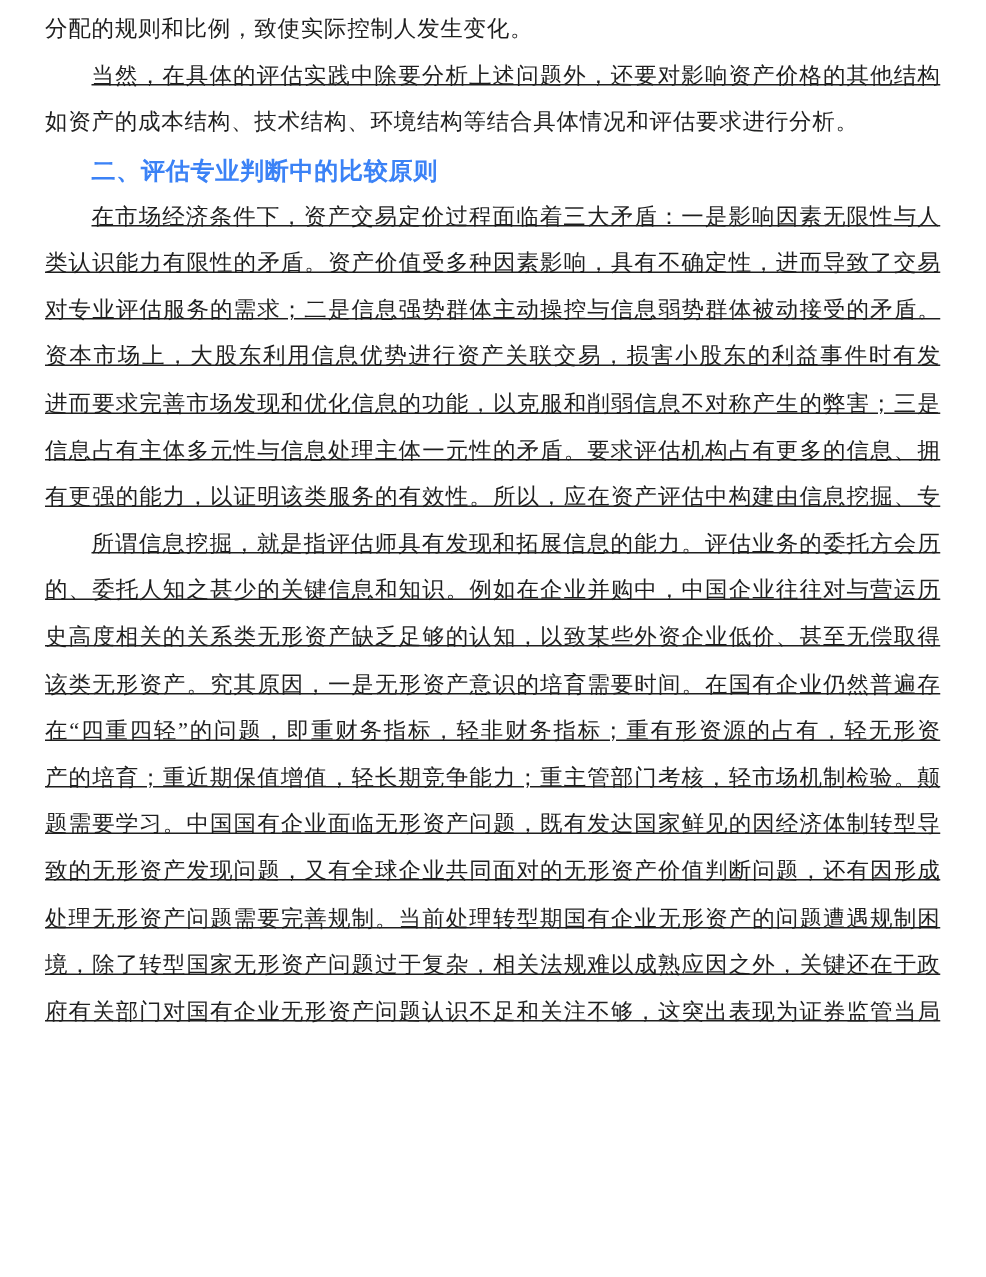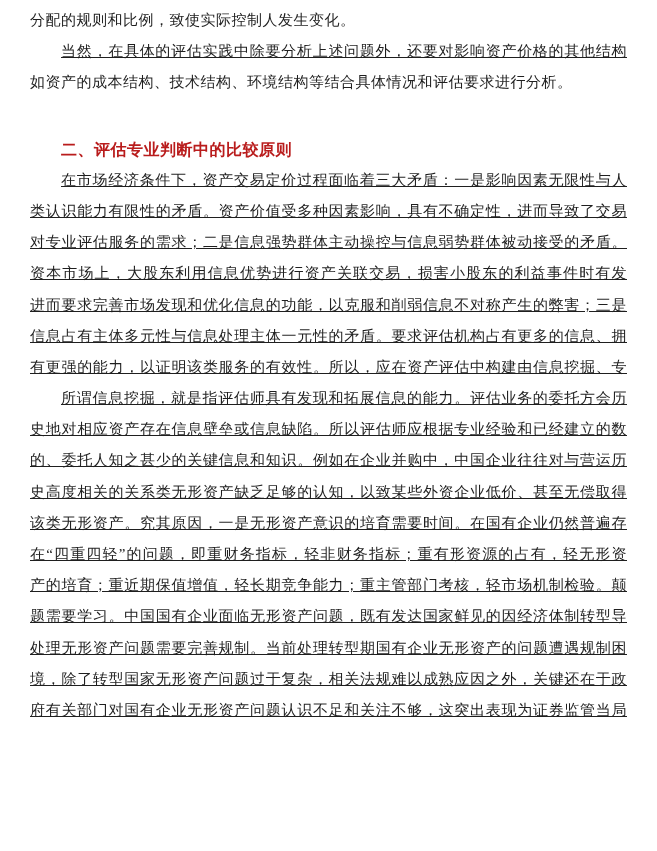--- a/index.html
+++ b/index.html
@@ -37,22 +37,21 @@
   .end {
     text-align: left;
     text-align-last: left;
   }
   .indent { text-indent: 31px; }
   .heading {
     font-weight: 700;
     font-size: 16px;
     text-align: left;
     text-align-last: left;
-    color: #b91c1c;
-    margin-top: 35px;
+    color: #3b82f6;
   }
 </style>
 </head>
 <body>
 
 <div class="page">
 
   <div class="para">
     <div class="line end">分配的规则和比例，致使实际控制人发生变化。</div>
   </div>
@@ -71,25 +70,25 @@
     <div class="line fill">类认识能力有限性的矛盾。资产价值受多种因素影响，具有不确定性，进而导致了交易</div>
     <div class="line fill">对专业评估服务的需求；二是信息强势群体主动操控与信息弱势群体被动接受的矛盾。</div>
     <div class="line fill">资本市场上，大股东利用信息优势进行资产关联交易，损害小股东的利益事件时有发生。</div>
     <div class="line fill">进而要求完善市场发现和优化信息的功能，以克服和削弱信息不对称产生的弊害；三是</div>
     <div class="line fill">信息占有主体多元性与信息处理主体一元性的矛盾。要求评估机构占有更多的信息、拥</div>
     <div class="line fill">有更强的能力，以证明该类服务的有效性。所以，应在资产评估中构建由信息挖掘、专</div>
   </div>
 
   <div class="para">
     <div class="line fill indent">所谓信息挖掘，就是指评估师具有发现和拓展信息的能力。评估业务的委托方会历</div>
-    <div class="line fill">史地对相应资产存在信息壁垒或信息缺陷。所以评估师应根据专业经验和已经建立的数</div>
     <div class="line fill">的、委托人知之甚少的关键信息和知识。例如在企业并购中，中国企业往往对与营运历</div>
     <div class="line fill">史高度相关的关系类无形资产缺乏足够的认知，以致某些外资企业低价、甚至无偿取得</div>
     <div class="line fill">该类无形资产。究其原因，一是无形资产意识的培育需要时间。在国有企业仍然普遍存</div>
     <div class="line fill">在“四重四轻”的问题，即重财务指标，轻非财务指标；重有形资源的占有，轻无形资</div>
     <div class="line fill">产的培育；重近期保值增值，轻长期竞争能力；重主管部门考核，轻市场机制检验。颠</div>
     <div class="line fill">题需要学习。中国国有企业面临无形资产问题，既有发达国家鲜见的因经济体制转型导</div>
+    <div class="line fill">致的无形资产发现问题，又有全球企业共同面对的无形资产价值判断问题，还有因形成</div>
     <div class="line fill">处理无形资产问题需要完善规制。当前处理转型期国有企业无形资产的问题遭遇规制困</div>
     <div class="line fill">境，除了转型国家无形资产问题过于复杂，相关法规难以成熟应因之外，关键还在于政</div>
     <div class="line fill">府有关部门对国有企业无形资产问题认识不足和关注不够，这突出表现为证券监管当局</div>
   </div>
 
 </div>
 
 </body></html>

